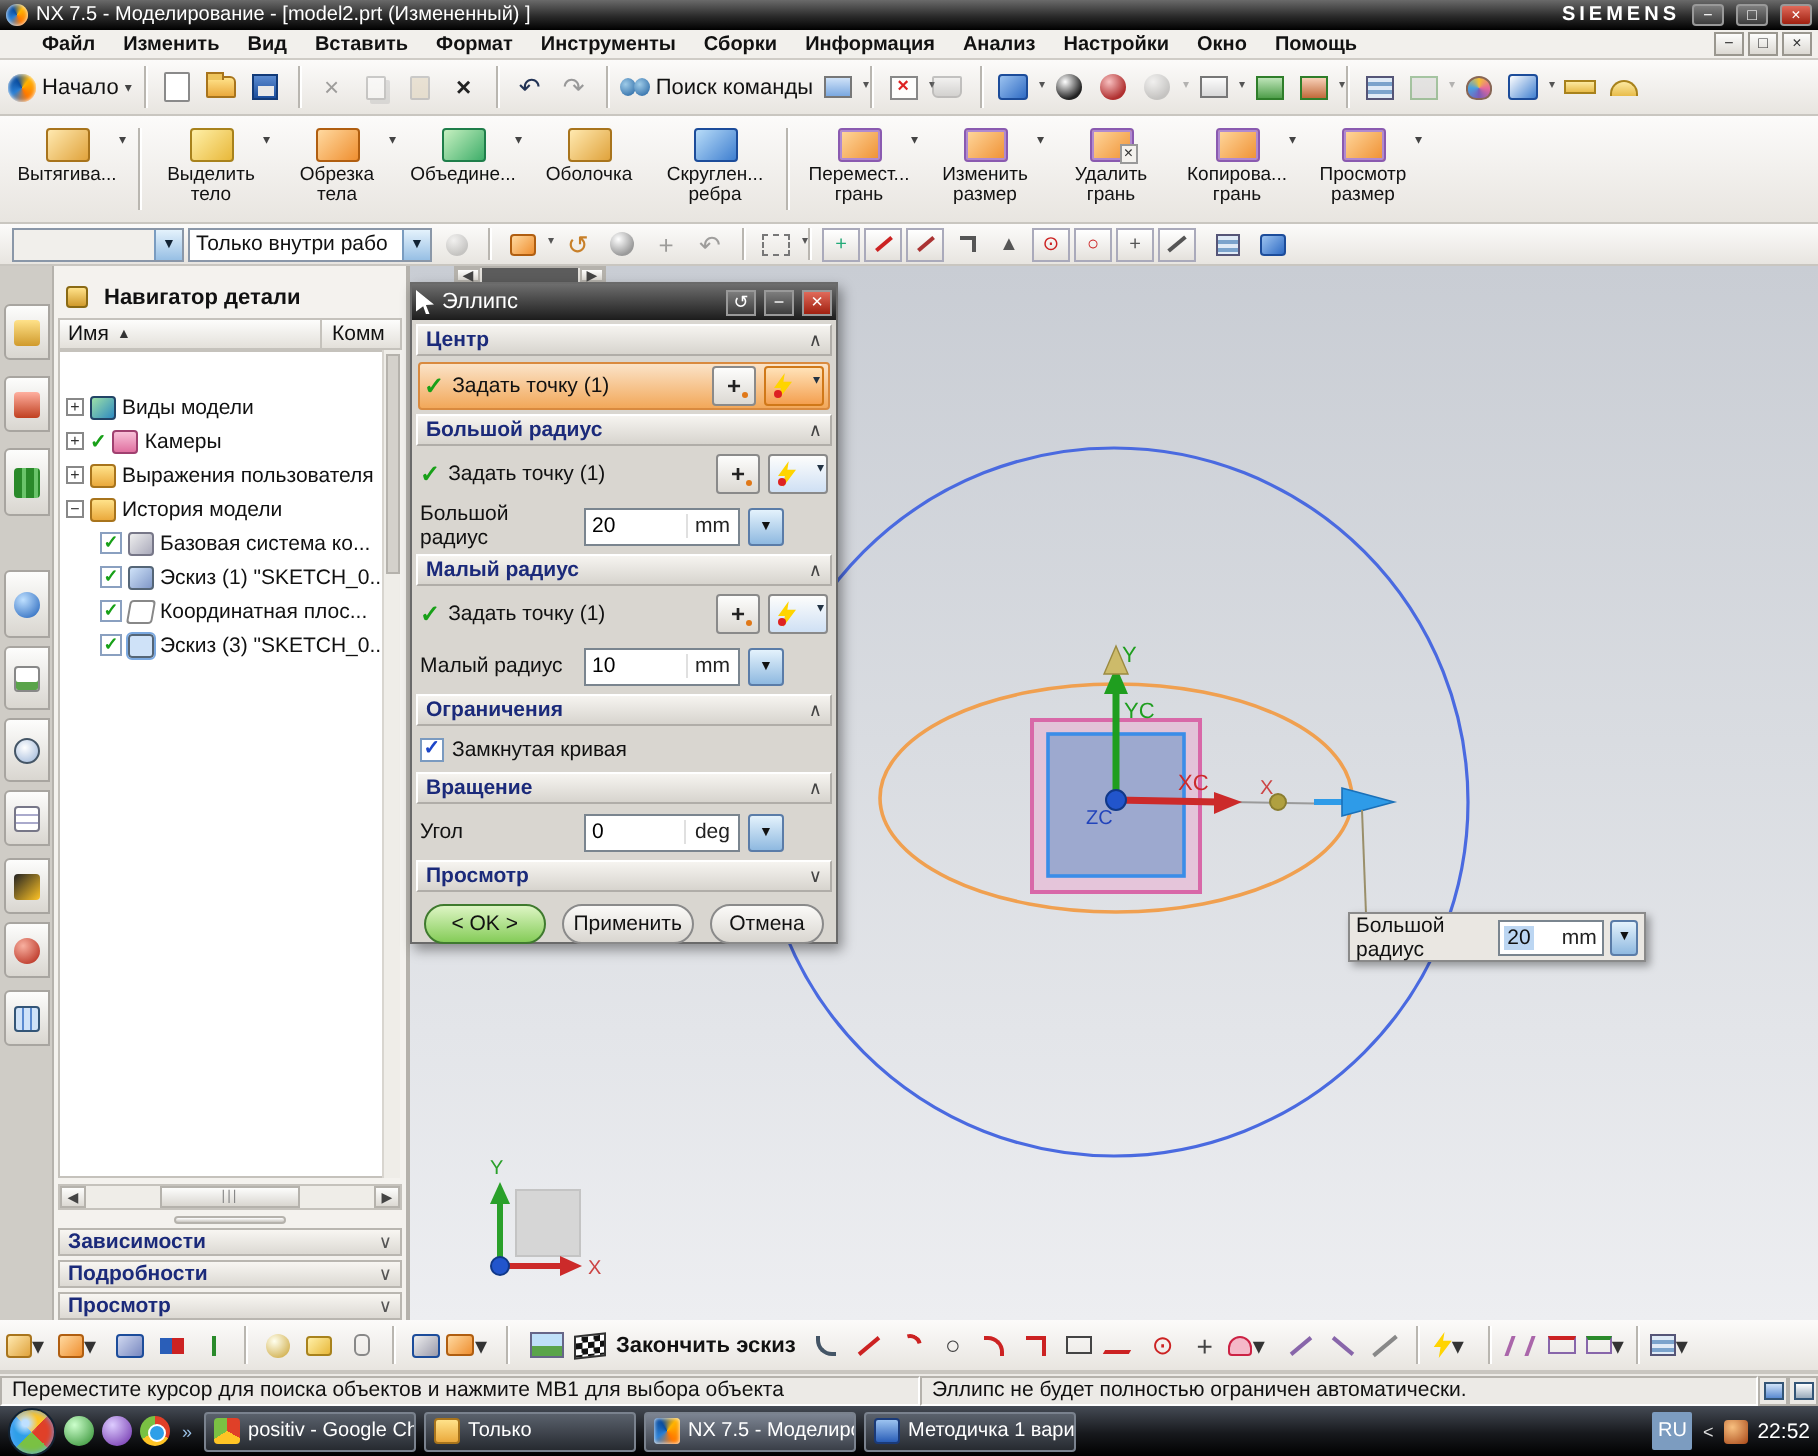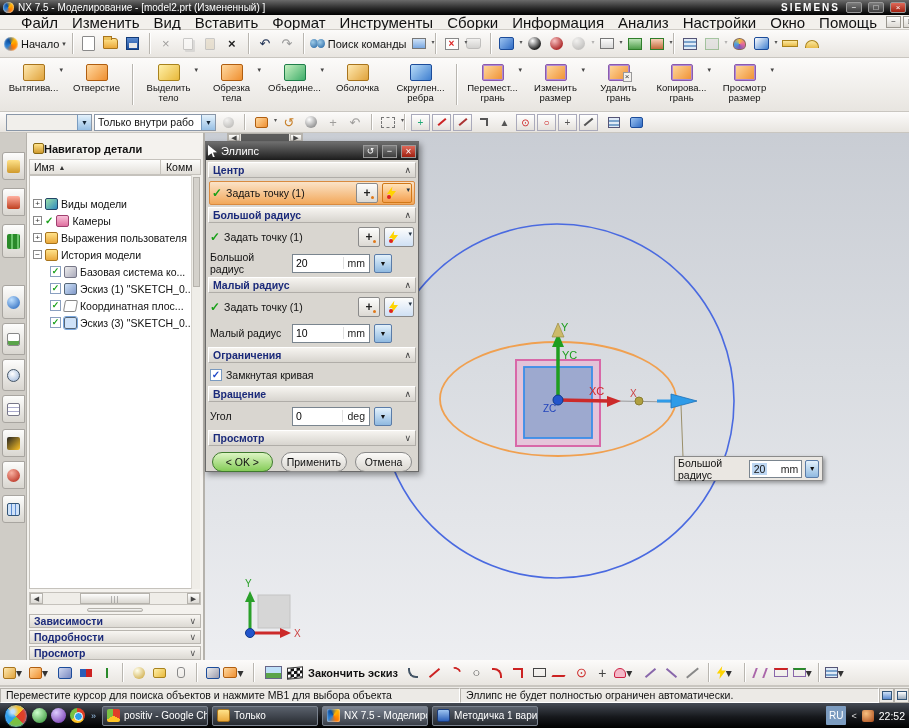--- a/index.html
+++ b/index.html
@@ -8,21 +8,21 @@
 .abs{position:absolute;}
 .flex{display:flex;align-items:center;}
 
 #titlebar{left:0;top:0;width:909px;height:15px;background:linear-gradient(#6a6a6a,#2a2a2a 55%,#000);color:#fff;font-size:10px;display:flex;align-items:center;padding:0 3px;gap:4px;}
 .nxlogo{width:11px;height:11px;border-radius:50%;background:conic-gradient(from 40deg,#ffb300,#ff7800 30%,#2a7fd4 55%,#0b4ea0 80%,#ffb300);box-shadow:inset 0 0 2px #fff;}
 #brand{margin-left:auto;font-weight:bold;letter-spacing:2px;font-size:10px;}
 .wbtn{width:16px;height:11px;margin-left:2px;border:1px solid #999;border-radius:2px;background:linear-gradient(#7d7d7d,#3d3d3d);color:#fff;font-size:8px;line-height:9px;text-align:center;}
 .wbtn.close{background:linear-gradient(#e06a5a,#a02010);}
 
 #menubar{left:0;top:15px;width:909px;height:15px;background:#f2f0ec;border-bottom:1px solid #cfccc6;display:flex;align-items:center;padding-left:14px;}
-.mitem{padding:0 7px;line-height:15px;font-size:15px;}
+.mitem{padding:0 7px;line-height:15px;font-size:10px;font-weight:bold;}
 .mdibtn{width:15px;height:12px;margin-left:2px;border:1px solid #9a978f;background:linear-gradient(#fdfdfc,#dcd9d3);font-size:8px;line-height:10px;text-align:center;color:#333;}
 #mdibtns{margin-left:auto;margin-right:3px;display:flex;}
 
 .tbar{background:linear-gradient(#fcfbfa,#e8e5e0);border-bottom:1px solid #c9c6c0;display:flex;align-items:center;}
 #tb1{left:0;top:30px;width:909px;height:28px;padding:0 4px;gap:2px;}
 #tb2{left:0;top:58px;width:909px;height:54px;padding:0 2px;}
 #tb3{left:0;top:112px;width:909px;height:21px;padding:0 4px;gap:2px;}
 .tsep{width:1px;height:78%;background:#b9b6b0;box-shadow:1px 0 0 #fff;margin:0 4px;flex:none;}
 .ic{width:20px;height:20px;display:flex;align-items:center;justify-content:center;flex:none;position:relative;}
 .ic .car{position:absolute;right:-6px;top:4px;font-size:6px;color:#555;}
@@ -67,21 +67,21 @@
 .combo .cdd{margin-left:auto;width:14px;height:15px;background:linear-gradient(#e4f2fc,#97bfe4);border-left:1px solid #7a9cc0;font-size:7px;display:flex;align-items:center;justify-content:center;color:#123;}
 .combo.dis{background:#f1efeb;color:#999;}
 .snapbox{width:19px;height:17px;border:1px solid #aab;background:linear-gradient(#fff,#e4e1dc);display:flex;align-items:center;justify-content:center;font-size:10px;color:#c22;flex:none;}
 
 #main{left:0;top:133px;width:909px;height:527px;background:#d4d1cb;}
 #resbar{left:0;top:0;width:27px;height:527px;background:#cfccc6;border-right:1px solid #b5b2ac;}
 .rtab{position:absolute;left:2px;width:23px;height:28px;border:1px solid #a8a5a0;border-radius:3px 0 0 3px;background:linear-gradient(#fdfdfc,#d9d6d0);display:flex;align-items:center;justify-content:center;}
 .rg{width:13px;height:13px;border-radius:2px;}
 
 #nav{left:27px;top:0;width:178px;height:527px;background:#f4f2ee;border-right:2px solid #b5b2ac;}
-#navhead{position:absolute;left:0;top:6px;width:100%;height:19px;display:flex;align-items:center;gap:0;padding-left:6px;background:#f4f2ee;font-weight:bold;font-size:11px;}
+#navhead{position:absolute;left:0;top:6px;width:100%;height:19px;display:flex;align-items:center;gap:8px;padding-left:6px;background:#f4f2ee;font-weight:bold;font-size:11px;}
 .pin{width:11px;height:11px;background:linear-gradient(#ffe28a,#d09a2c);border:1px solid #8a6a14;border-radius:2px;}
 #colrow{position:absolute;left:2px;top:26px;width:172px;height:16px;background:linear-gradient(#fdfdfc,#e3e0da);border:1px solid #c5c2bc;display:flex;align-items:center;font-size:10.5px;padding-left:4px;gap:4px;}
 #colrow .cdiv{position:absolute;left:130px;top:0;bottom:0;width:1px;background:#c5c2bc;}
 #colrow .comm{position:absolute;left:136px;}
 #tree{position:absolute;left:2px;top:42px;width:164px;height:414px;background:#fff;border:1px solid #c5c2bc;overflow:hidden;}
 .trow{position:absolute;left:0;width:100%;height:17px;display:flex;align-items:center;font-size:10.5px;white-space:nowrap;gap:3px;}
 .exp{width:9px;height:9px;border:1px solid #888;background:#fff;font-size:8px;line-height:7px;text-align:center;flex:none;color:#333;}
 .chk{width:11px;height:11px;border:1px solid #8aa0c0;background:#fff;color:#18a018;font-size:9px;line-height:9px;text-align:center;font-weight:bold;flex:none;}
 .tico{width:13px;height:12px;flex:none;border-radius:2px;}
 .t-clock{border-radius:50%;background:radial-gradient(circle at 40% 35%,#fff,#9ab4d8);border:1px solid #456;}
@@ -315,24 +315,20 @@
     <span class="ic">
         <span class="i-prot"></span>
       </span>
   </div>
 
   <div id="tb2" class="abs tbar">
     <div class="bigbtn">
       <span class="cube c-tan"></span>
         <span class="bdd">▾</span>
       <span class="lbl">Вытягива...</span>
-    </div>
-    <div class="bigbtn">
-      <span class="cube c-orange"></span>
-      <span class="lbl">Отверстие</span>
     </div>
     <span class="tsep"></span>
     <div class="bigbtn">
       <span class="cube c-gold"></span>
         <span class="bdd">▾</span>
       <span class="lbl">Выделить</span>
       <span class="lbl">тело</span>
     </div>
     <div class="bigbtn">
       <span class="cube c-orange"></span>

